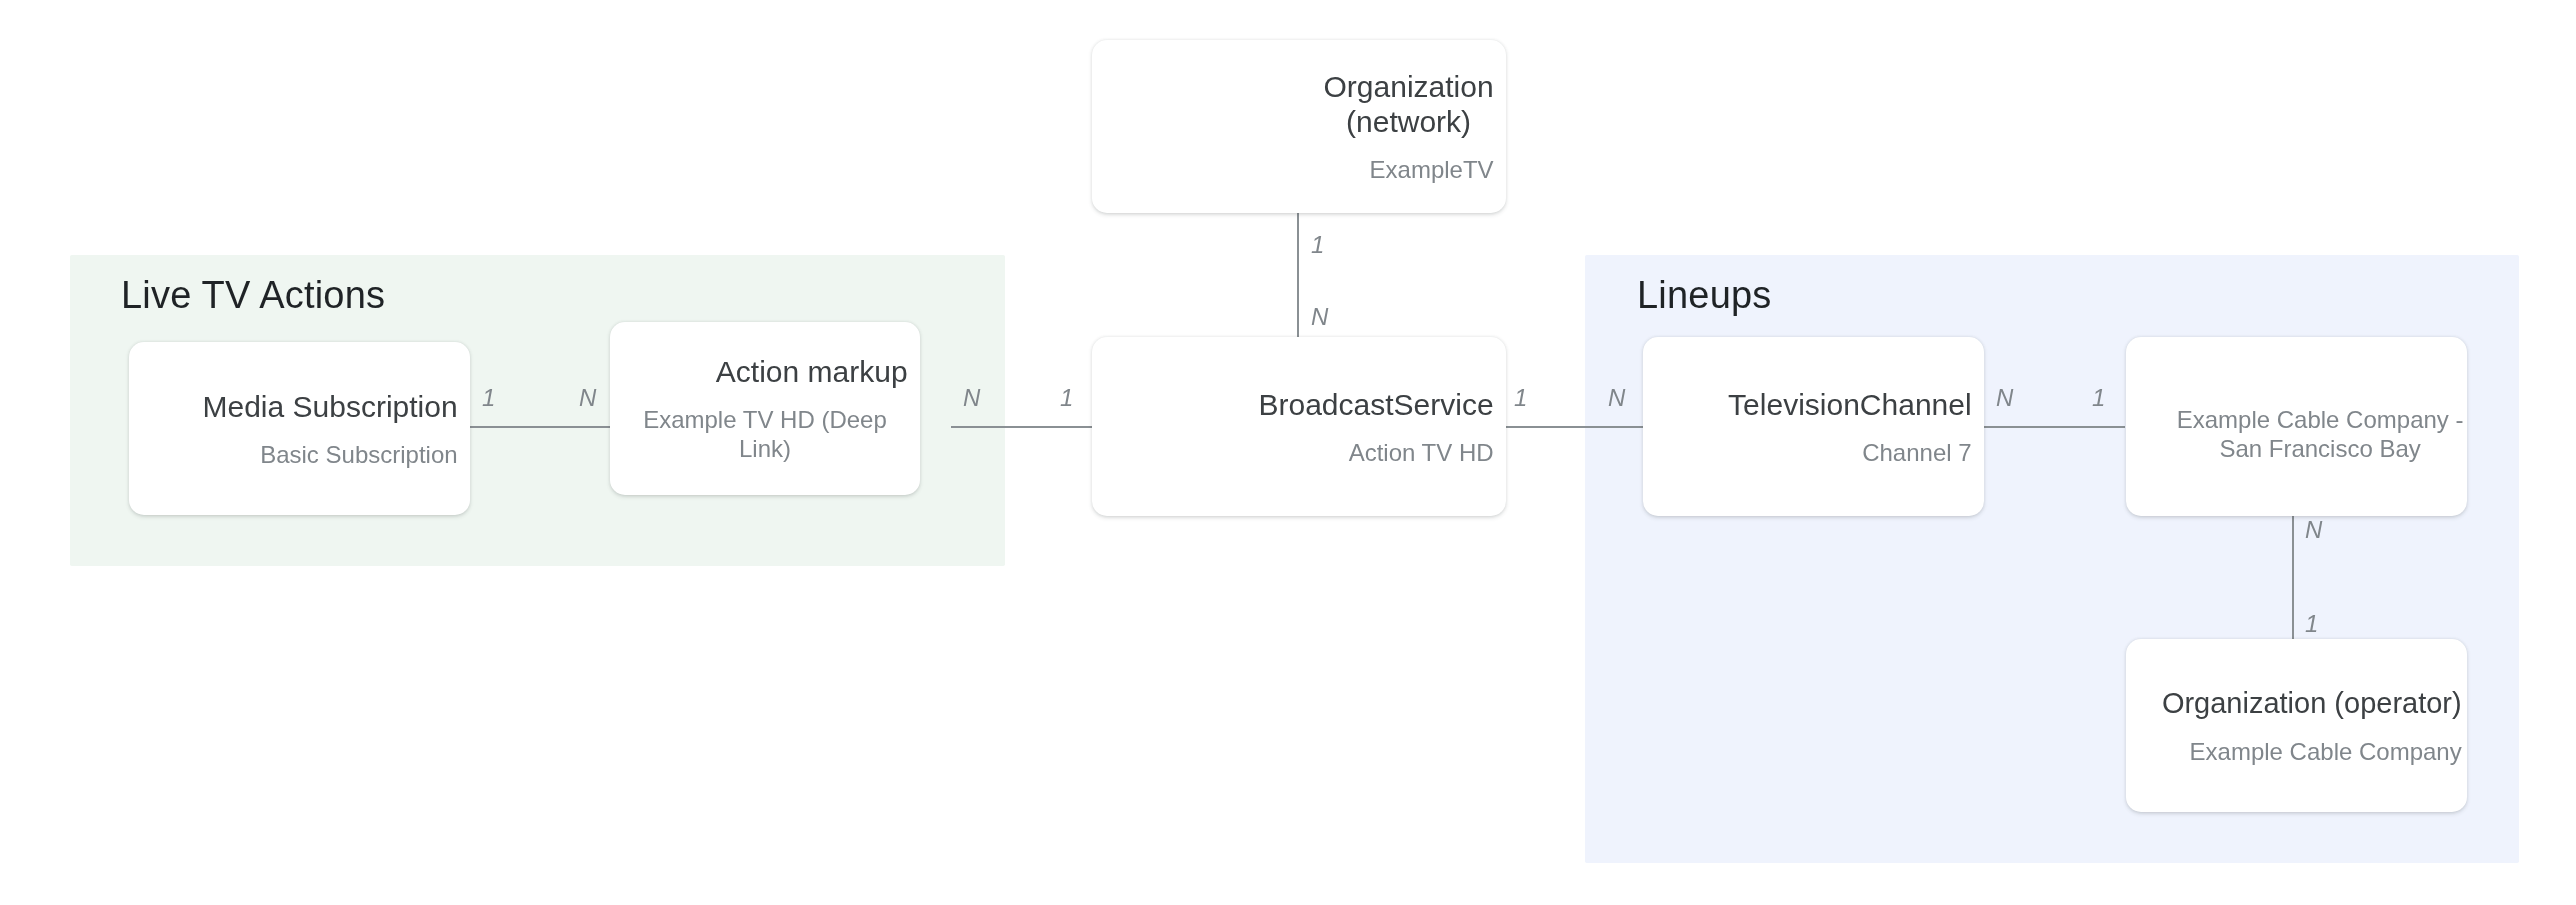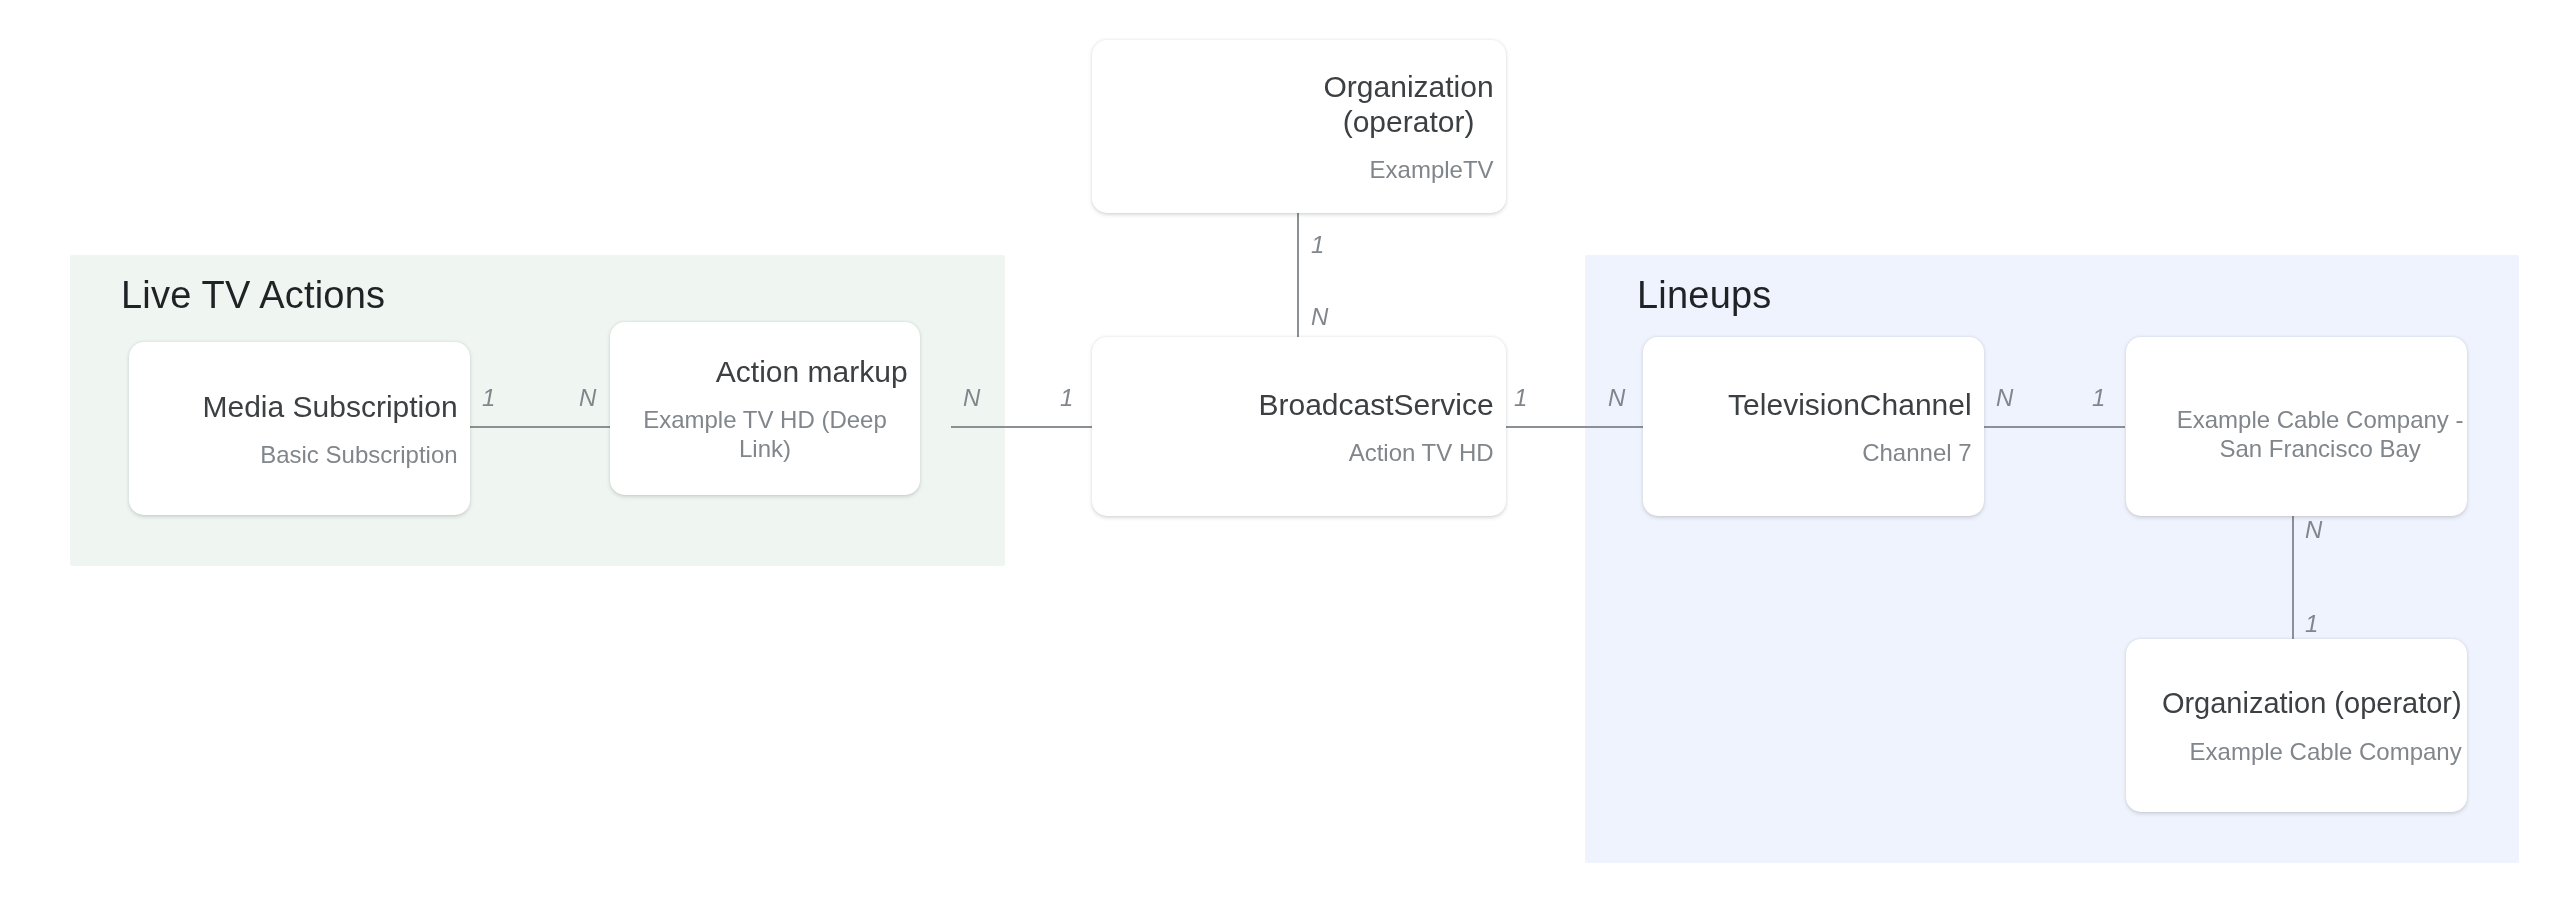--- a/index.html
+++ b/index.html
@@ -113,21 +113,21 @@
 
   <div class="card-label" style="left:1996px;top:386px;">N</div>
   <div class="card-label" style="left:2092px;top:386px;">1</div>
 
   <div class="card-label" style="left:2305px;top:518px;">N</div>
   <div class="card-label" style="left:2305px;top:612px;">1</div>
 
   <div class="card" style="left:1092px;top:40px;width:414px;height:173px;">
     <div class="card-title">
       <span>Organization</span><br>
-      <span>(operator)</span>
+      <span>(network)</span>
     </div>
     <div class="card-sub">ExampleTV</div>
   </div>
 
   <div class="card" style="left:129px;top:342px;width:341px;height:173px;padding-left:30px;">
     <div class="card-title">Media Subscription</div>
     <div class="card-sub">Basic Subscription</div>
   </div>
 
   <div class="card" style="left:610px;top:322px;width:310px;height:173px;">

